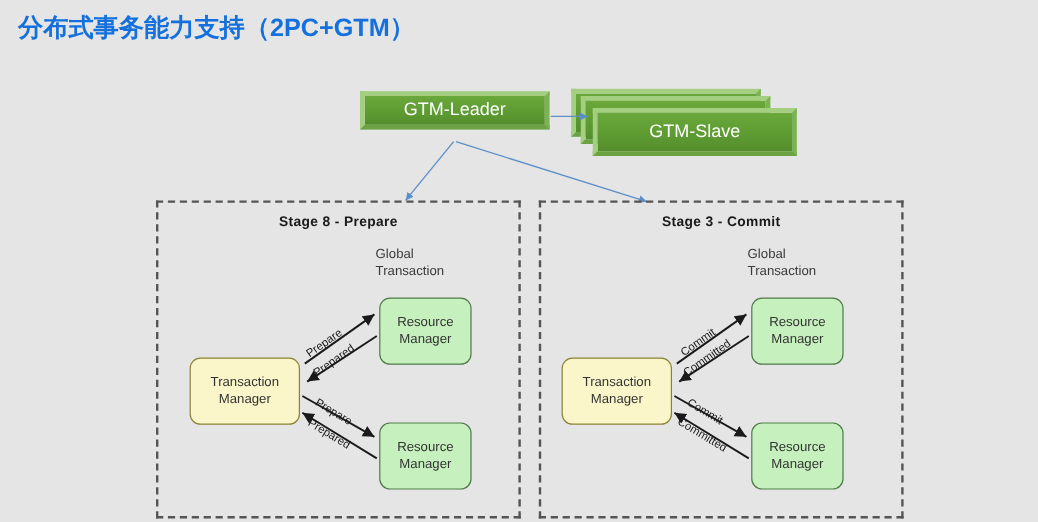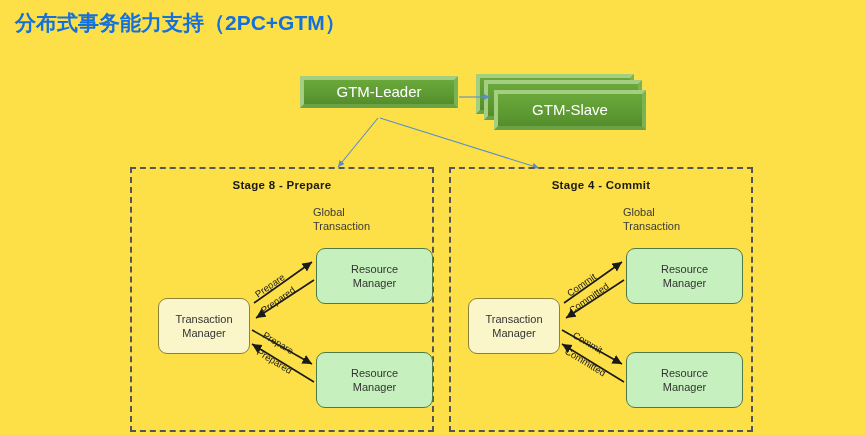--- a/index.html
+++ b/index.html
@@ -10,21 +10,21 @@
   body {
     font-family: "Liberation Sans", sans-serif;
     width: 865px;
     height: 435px;
     overflow: hidden;
   }
   #canvas {
     position: relative;
     width: 865px;
     height: 435px;
-    background: #fde047;
+    background: #e5e5e5;
   }
 
   
   #page-title {
     position: absolute;
     left: 15px;
     top: 9px;
     font-size: 21px;
     font-weight: bold;
     color: #1470dd;
@@ -64,21 +64,21 @@
   #gtm-leader {
     left: 300px; top: 76px; width: 158px; height: 32px;
   }
   #gtm-slave-back2 {
     left: 476px; top: 74px; width: 158px; height: 40px;
   }
   #gtm-slave-back1 {
     left: 484px; top: 80px; width: 158px; height: 40px;
   }
   #gtm-slave {
-    left: 494px; top: 90px; width: 152px; height: 40px;
+    left: 494px; top: 90px; width: 170px; height: 40px;
   }
 
   
   .stage-panel {
     position: absolute;
     box-sizing: border-box;
     border: 2px dashed #555555;
     background: transparent;
   }
   #stage-1-panel { left: 130px; top: 167px; width: 304px; height: 265px; }
@@ -114,21 +114,21 @@
     line-height: 1.3;
     display: flex;
     align-items: center;
     justify-content: center;
     text-align: center;
     color: #333333;
   }
   .node-rm {
     background: #c6f0bd;
     border: 1.6px solid #4f7a48;
-    width: 117px;
+    width: 77px;
     height: 56px;
   }
   .node-tm {
     background: #faf6c9;
     border: 1.6px solid #8a8335;
     width: 92px;
     height: 56px;
   }
 
   .svg-layer {
@@ -212,21 +212,21 @@
     <line x1="252" y1="330" x2="312" y2="364" stroke="#1a1a1a" stroke-width="1.6" marker-end="url(#blk-arrow)"></line>
     <line x1="314" y1="382" x2="252" y2="344" stroke="#1a1a1a" stroke-width="1.6" marker-end="url(#blk-arrow)"></line>
 
     <text class="arrow-label" x="258" y="298" transform="rotate(-35,258,298)">Prepare</text>
     <text class="arrow-label" x="264" y="314" transform="rotate(-35,264,314)">Prepared</text>
     <text class="arrow-label" x="262" y="337" transform="rotate(31,262,337)">Prepare</text>
     <text class="arrow-label" x="256" y="354" transform="rotate(31,256,354)">Prepared</text>
   </svg>
 
   <div class="stage-panel" id="stage-2-panel">
-    <div class="stage-heading">Stage 4 - Commit</div>
+    <div class="stage-heading">Stage 3 - Commit</div>
   </div>
   <div class="global-txn-label" style="left:623px; top:206px;">
     <div>Global</div>
     <div>Transaction</div>
   </div>
 
   <div class="node node-rm" style="left:626px; top:248px;">
     <div>
       <div>Resource</div>
       <div>Manager</div>

